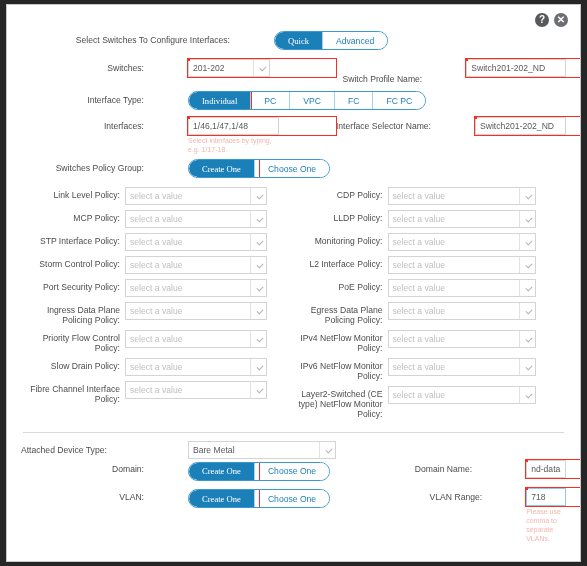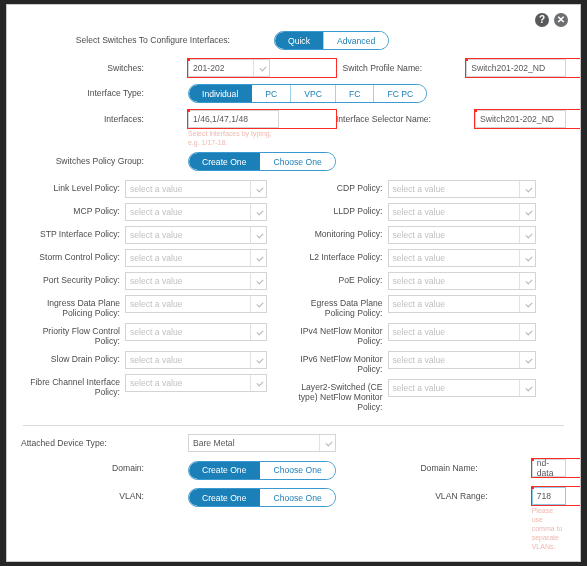--- a/index.html
+++ b/index.html
@@ -66,21 +66,21 @@
     font-size: 8.6px; color: #1b7fb8;
     padding: 0 13px; display: flex; align-items: center;
     justify-content: center; cursor: pointer;
     border-right: 1px solid #9ed3ea; white-space: nowrap;
     background: #fff;
   }
   .seg .opt:last-child { border-right: none; }
   .seg .opt.on {
     background: #1b7fb8; color: #ffffff; font-weight: normal;
   }
-  .seg .opt.first.on { border-radius: 10px 0 0 10px; }
+  .seg .opt.first.on { border-radius: 10px 0 0 10px; font-family: Liberation Serif, serif; }
 
   
   .field {
     height: 18px; border: 1px solid #d4d4d4; background: #fff;
     font-size: 8.6px; color: #58595b;
     display: flex; align-items: center;
     padding: 0 4px; position: relative;
   }
   .field.placeholder { color: #bfbfbf; }
   .field.sel::after {
@@ -154,21 +154,21 @@
       </div>
     </div>
 
     <div class="row" style="margin-bottom:7px;">
       <div class="lbl w-sm">Switches:</div>
       <div class="hl" style="width: 122px; position: relative;">
         <div class="field sel">201-202</div>
         <div class="caret"></div>
       <i style="position: absolute; border: 1.5px solid rgb(251, 44, 33); pointer-events: none; z-index: 6; left: -1px; top: -1px; width: 150px; height: 20px;"></i>
           </div>
-      <div class="lbl" style="width:118px;padding-right:5px;">Switch Profile Name:</div>
+      <div class="lbl" style="width:118px;padding-right:5px;margin-top:11px;">Switch Profile Name:</div>
       <div class="hl" style="width: 148px; position: relative;">
         <div class="field">Switch201-202_ND</div>
       <i style="position: absolute; border: 1.5px solid rgb(251, 44, 33); pointer-events: none; z-index: 6; left: -1px; top: -1px; width: 150px; height: 20px;"></i>
           </div>
     </div>
 
     <div class="row" style="margin-bottom:7px;">
       <div class="lbl w-sm">Interface Type:</div>
       <div class="seg">
         <div class="hl" style="display: flex; position: relative;">
@@ -337,21 +337,21 @@
               <div class="pfield" style="position: relative;">
                 <div class="field sel placeholder">select a value</div>
                 <div class="caret"></div>
               </div>
             </div>
           </div>
     </div>
 
     <hr class="sep">
 
-    <div class="row" style="margin-bottom:7px;">
+    <div class="row" style="margin-bottom:1px;">
       <div class="lbl" style="width:128px;padding-right:5px;text-align:left;padding-left:0;">Attached Device Type:</div>
       <div style="width:148px;position:relative;">
         <div class="field sel">Bare Metal</div>
         <div class="caret"></div>
       </div>
     </div>
 
     <div class="row" style="margin-bottom:7px;">
       <div class="lbl w-sm">Domain:</div>
       <div style="width:148px;">

